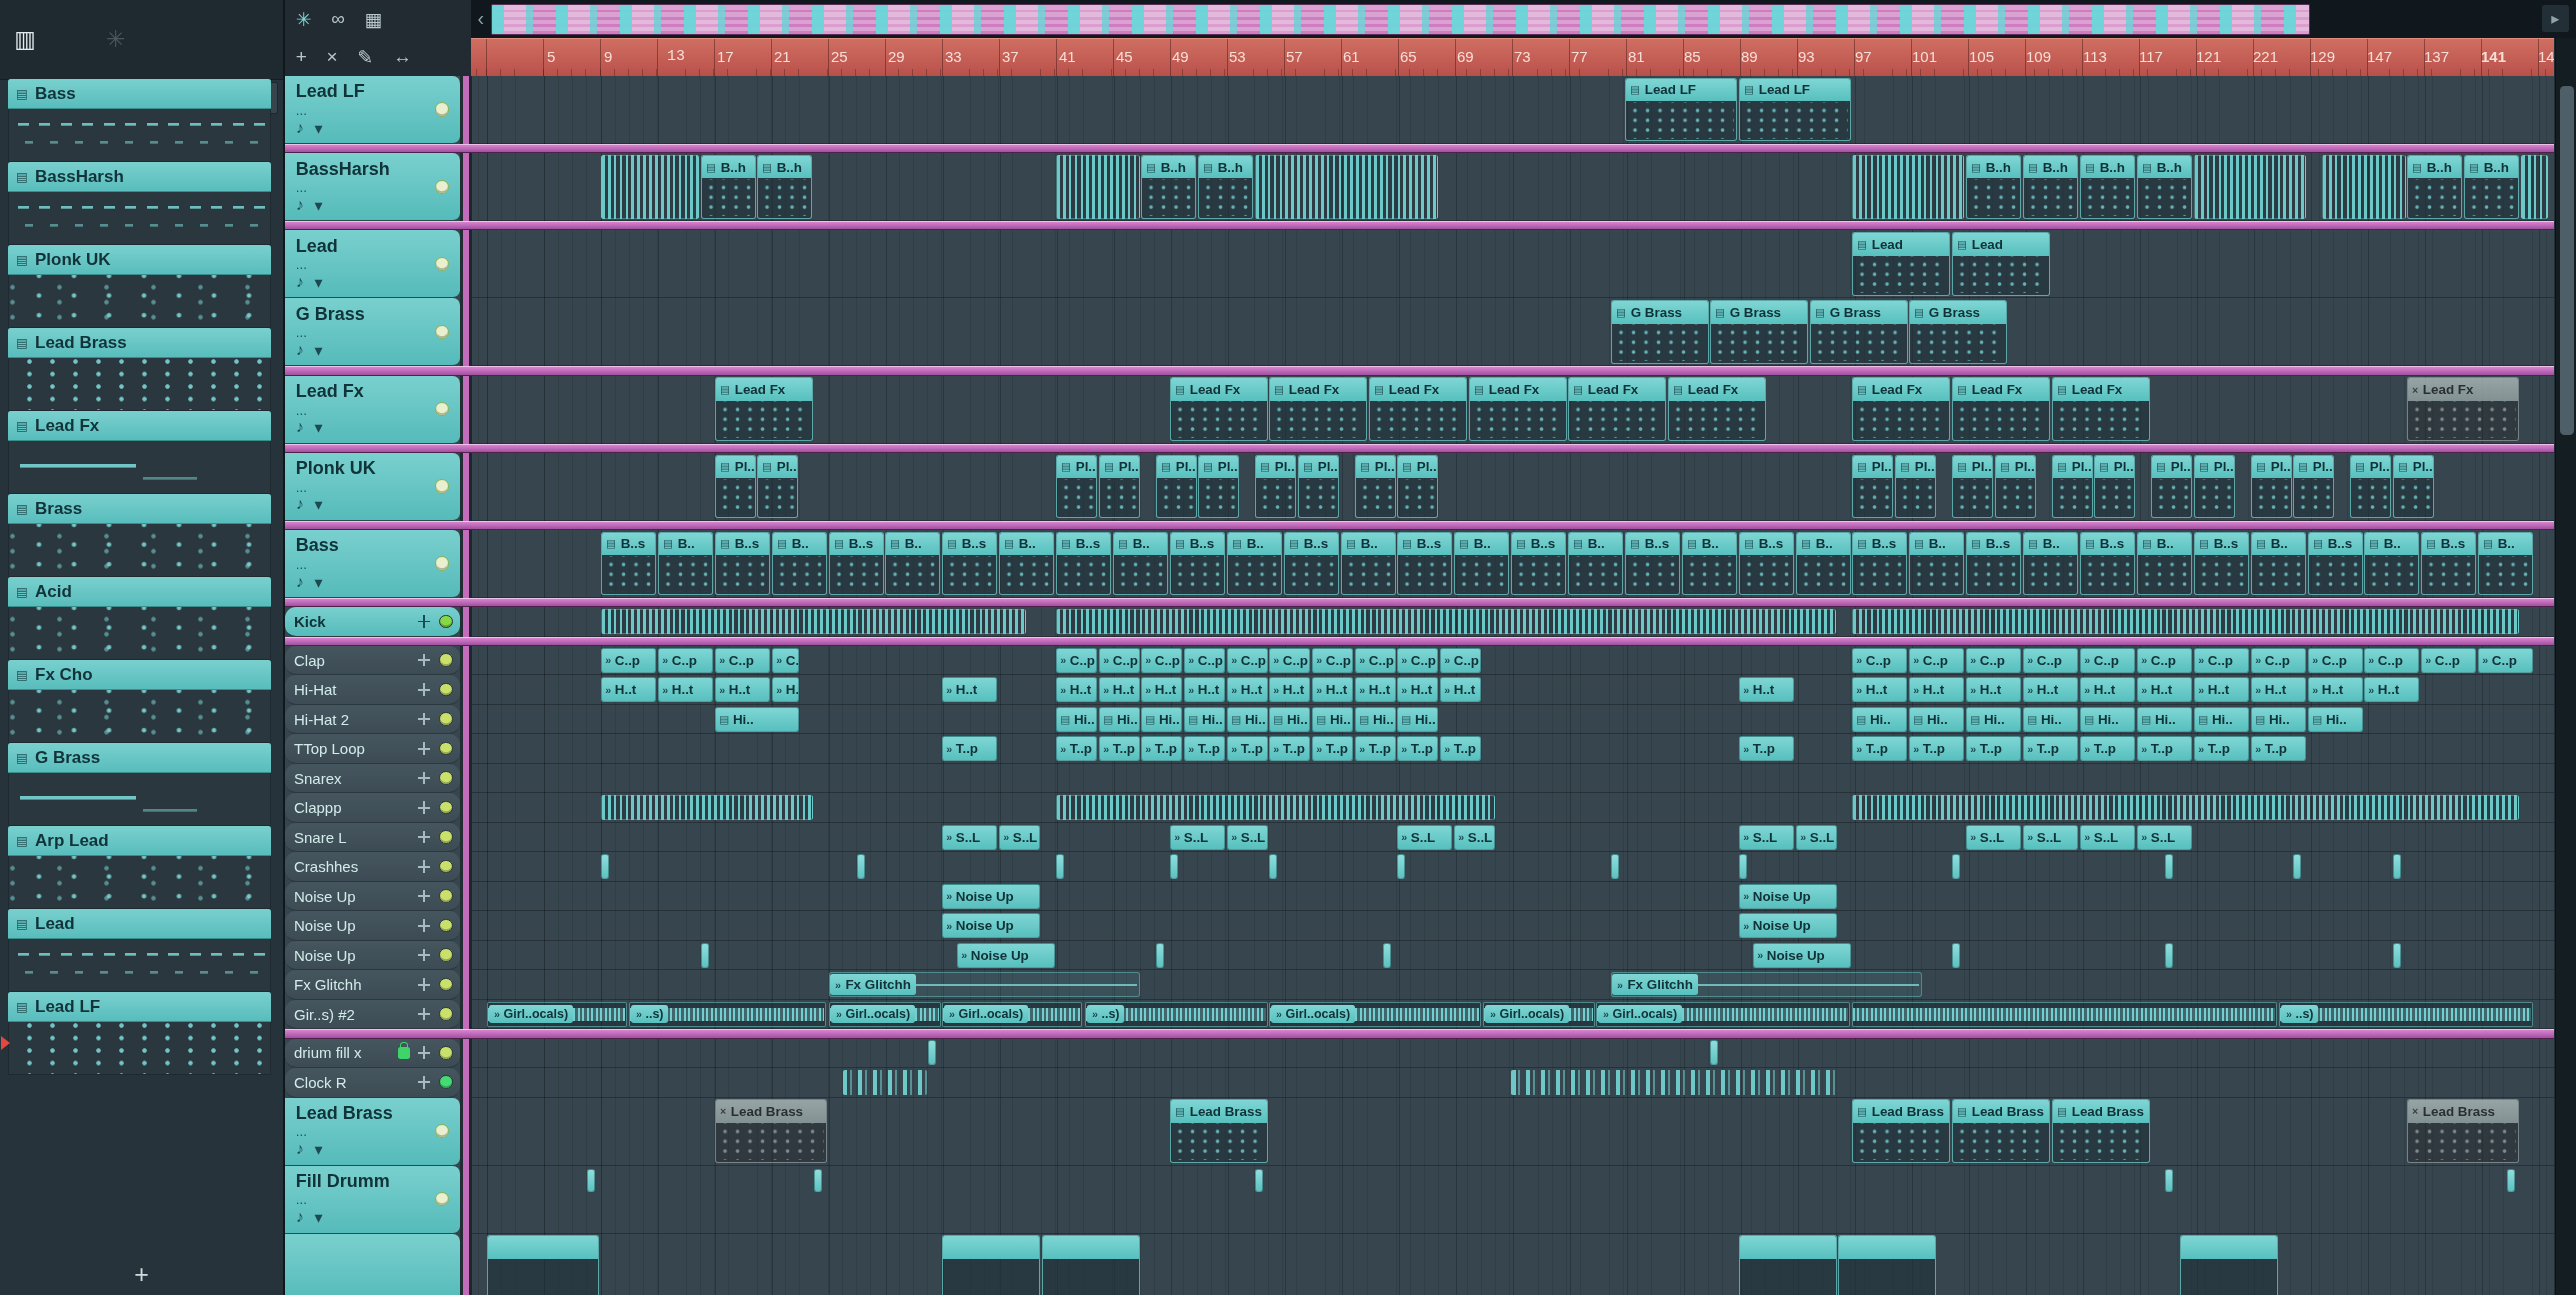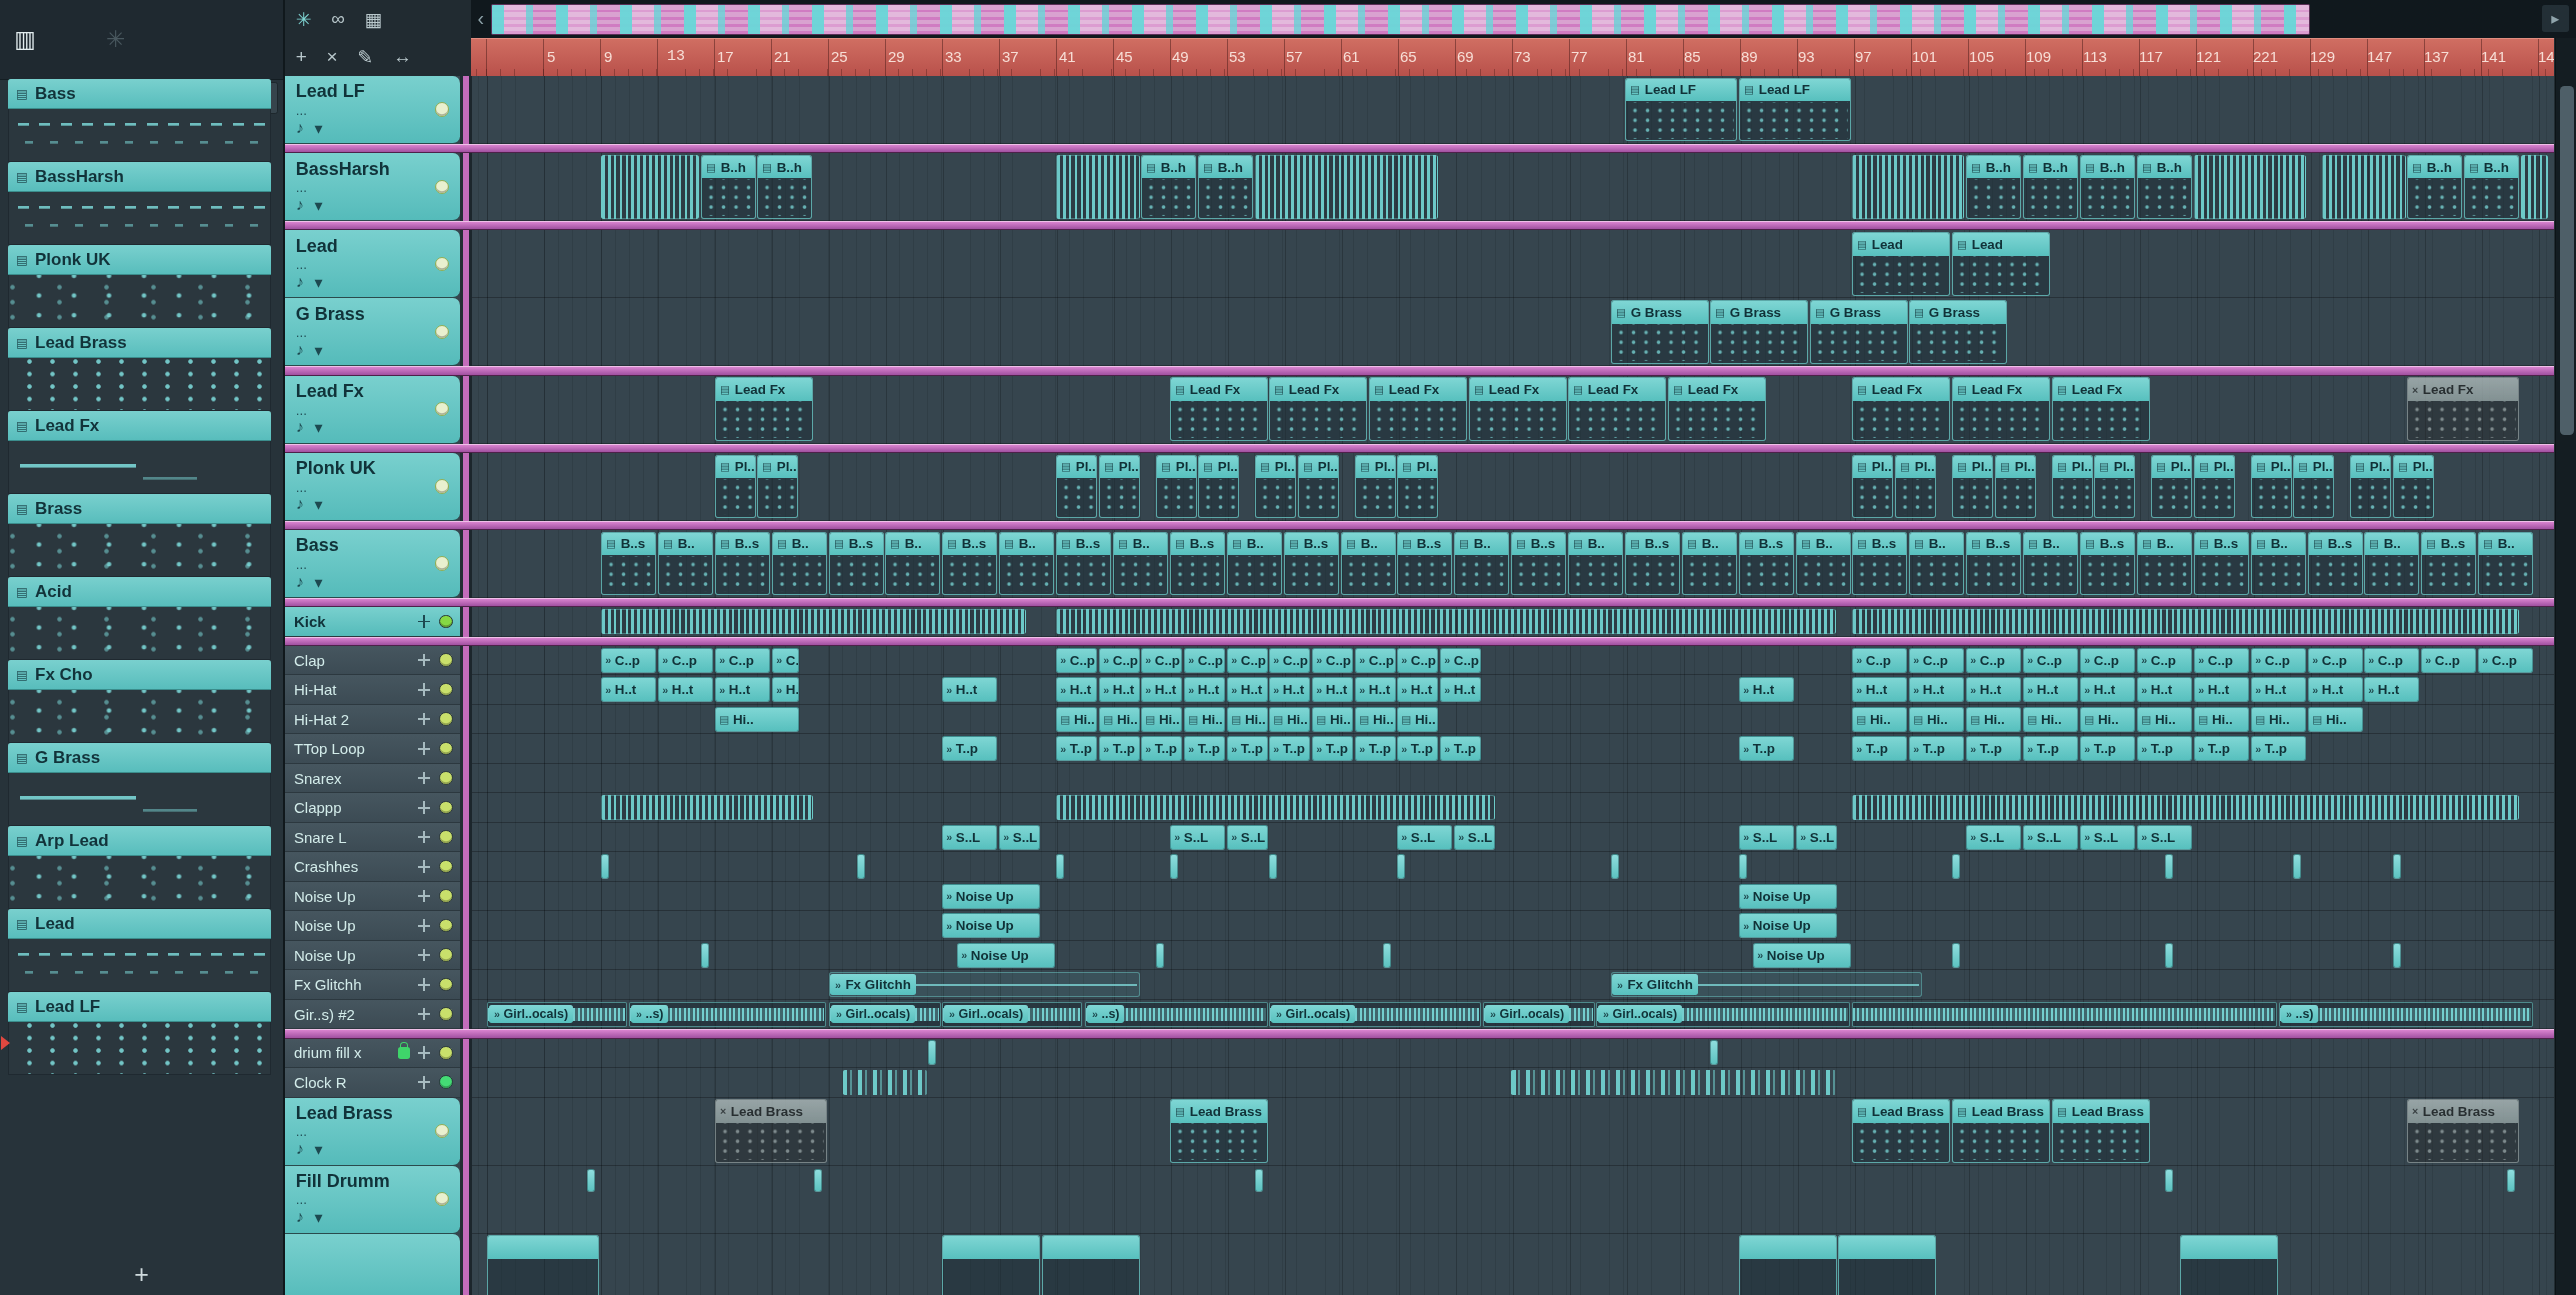--- a/index.html
+++ b/index.html
@@ -70,21 +70,21 @@
   .trow{display:flex;}
   .trow.tall{height:68px;}
   .trow.short{height:29.5px;}
   .thead{width:175px;flex:none;position:relative;box-sizing:border-box;}
   .thead.tall{background:linear-gradient(#79d0ce,#55bbba);border-radius:0 7.2px 7.2px 0;
               border-bottom:0.9px solid #2a4a4c;padding:5.4px 9px 0 10.7px;}
   .tname{font-size:18px;font-weight:bold;color:#11333a;white-space:nowrap;overflow:hidden;}
   .tdots{font-size:13.4px;color:#23535a;line-height:9.8px;margin-top:3.6px;}
   .ticons{position:absolute;left:10.7px;bottom:5.4px;display:flex;gap:10.7px;color:#1d4950;font-size:16px;}
   .thead.short{background:linear-gradient(#46565f,#3c4b54);border-bottom:0.9px solid #2c383f;
-               display:flex;align-items:center;padding:0 7.2px 0 9px;}
+               display:flex;align-items:center;padding:0 7.2px 0 9px;border-radius:11px;}
   .thead.short.hteal{background:linear-gradient(#79d0ce,#55bbba);}
   .tname-s{flex:1;font-size:15px;color:#d3ecea;white-space:nowrap;overflow:hidden;}
   .hteal .tname-s{color:#11333a;font-weight:bold;}
   .hright{display:flex;align-items:center;}
   .pan{position:relative;width:14.3px;height:14.3px;margin-left:7.2px;flex:none;}
   .pan::before{content:"";position:absolute;left:6.3px;top:0.9px;bottom:0.9px;width:1.8px;background:#a7bbc0;}
   .pan::after{content:"";position:absolute;top:6.3px;left:0.9px;right:0.9px;height:1.8px;background:#a7bbc0;}
   .hteal .pan::before,.hteal .pan::after{background:#1d4950;}
   .led{width:11.6px;height:11.6px;border-radius:50%;background:#c9e06b;border:0.9px solid #26323a;
        box-shadow:inset 0 -1.8px rgba(0,0,0,.25);margin-left:8px;flex:none;}
@@ -286,21 +286,21 @@
       <span class="tnum" style="left: 1441px;">101</span>
       <span class="tnum" style="left: 1498px;">105</span>
       <span class="tnum" style="left: 1555px;">109</span>
       <span class="tnum" style="left: 1612px;">113</span>
       <span class="tnum" style="left: 1668px;">117</span>
       <span class="tnum" style="left: 1725px;">121</span>
       <span class="tnum" style="left: 1782px;">221</span>
       <span class="tnum" style="left: 1839px;">129</span>
       <span class="tnum" style="left: 1896px;">147</span>
       <span class="tnum" style="left: 1953px;">137</span>
-      <span class="tnum" style="left: 2010px;">141</span>
+      <span class="tnum" style="left: 2010px; font-weight: bold;">141</span>
       <span class="tnum" style="left: 2067px;">145</span>
     </div>
 
   <div class="playlist">
     <div>
         <div class="trow tall">
           <div class="thead tall">
             <div class="tname">Lead LF</div>
             <div class="tdots">...</div>
             <div class="ticons">

